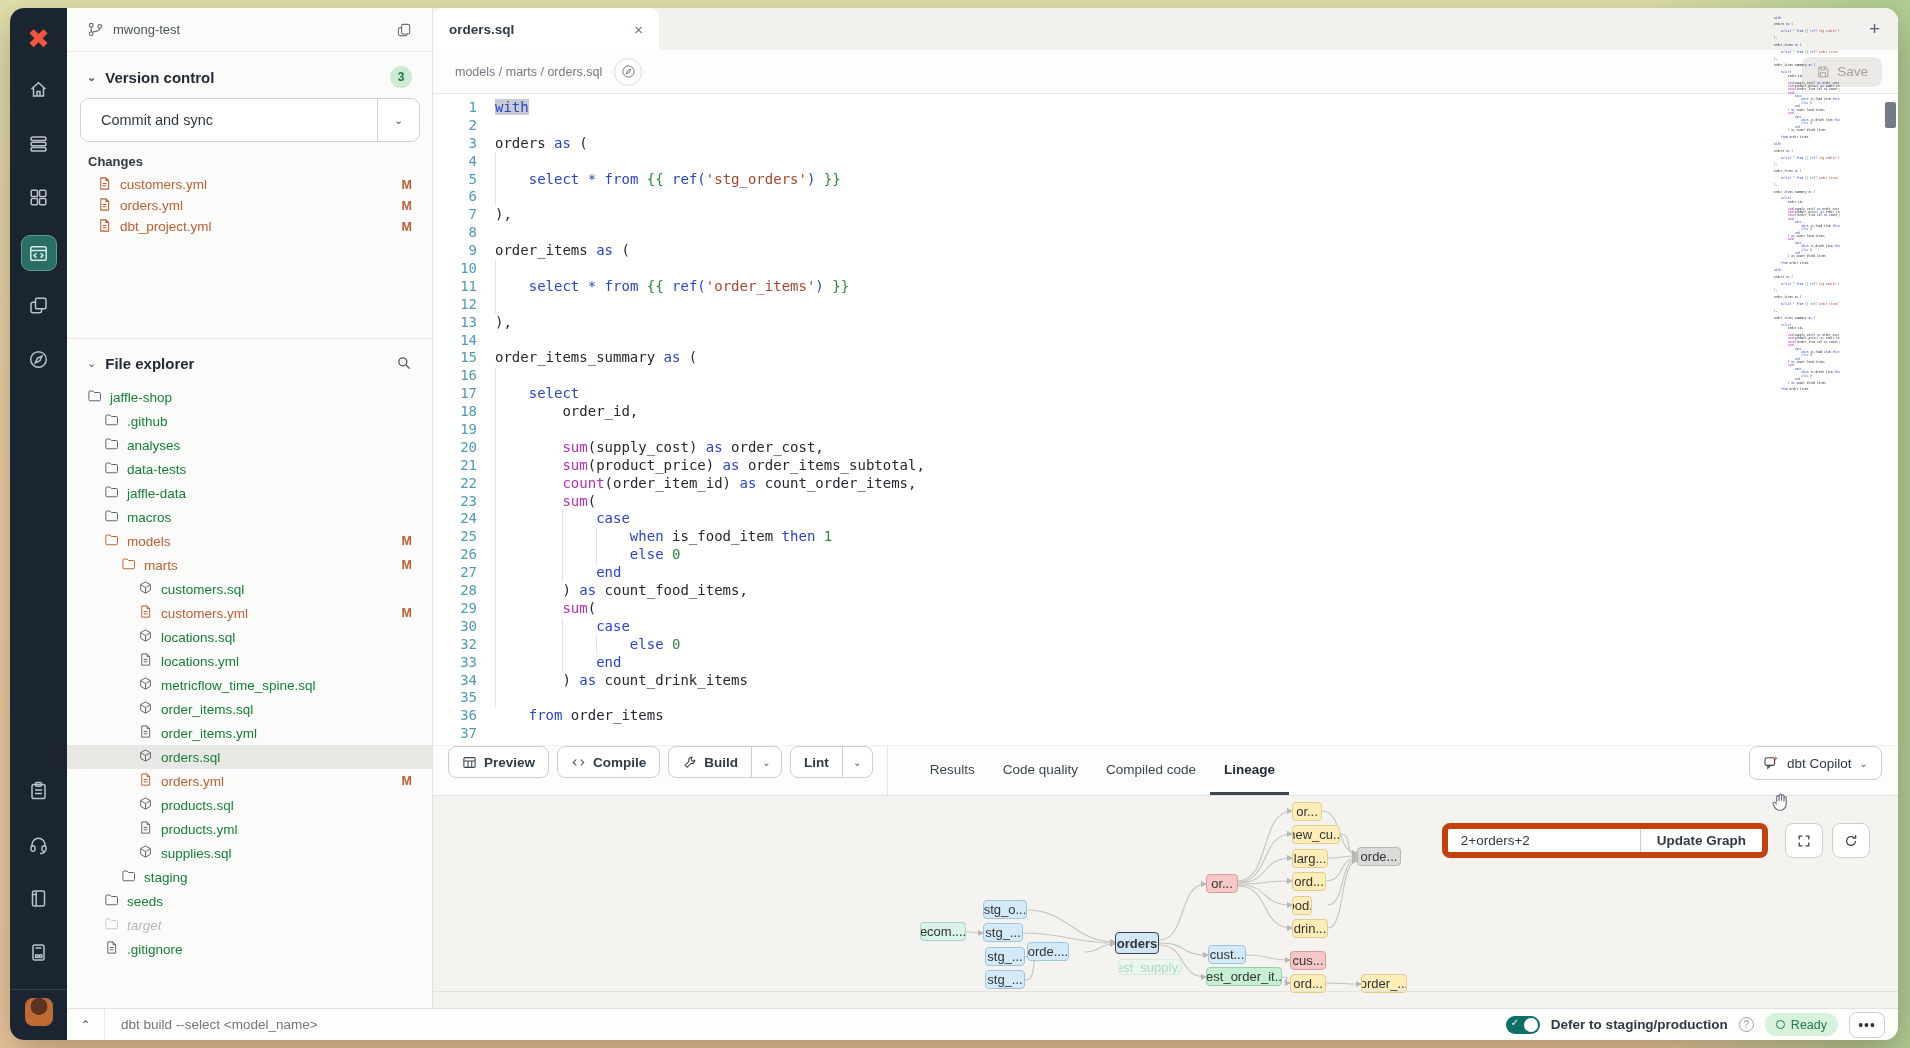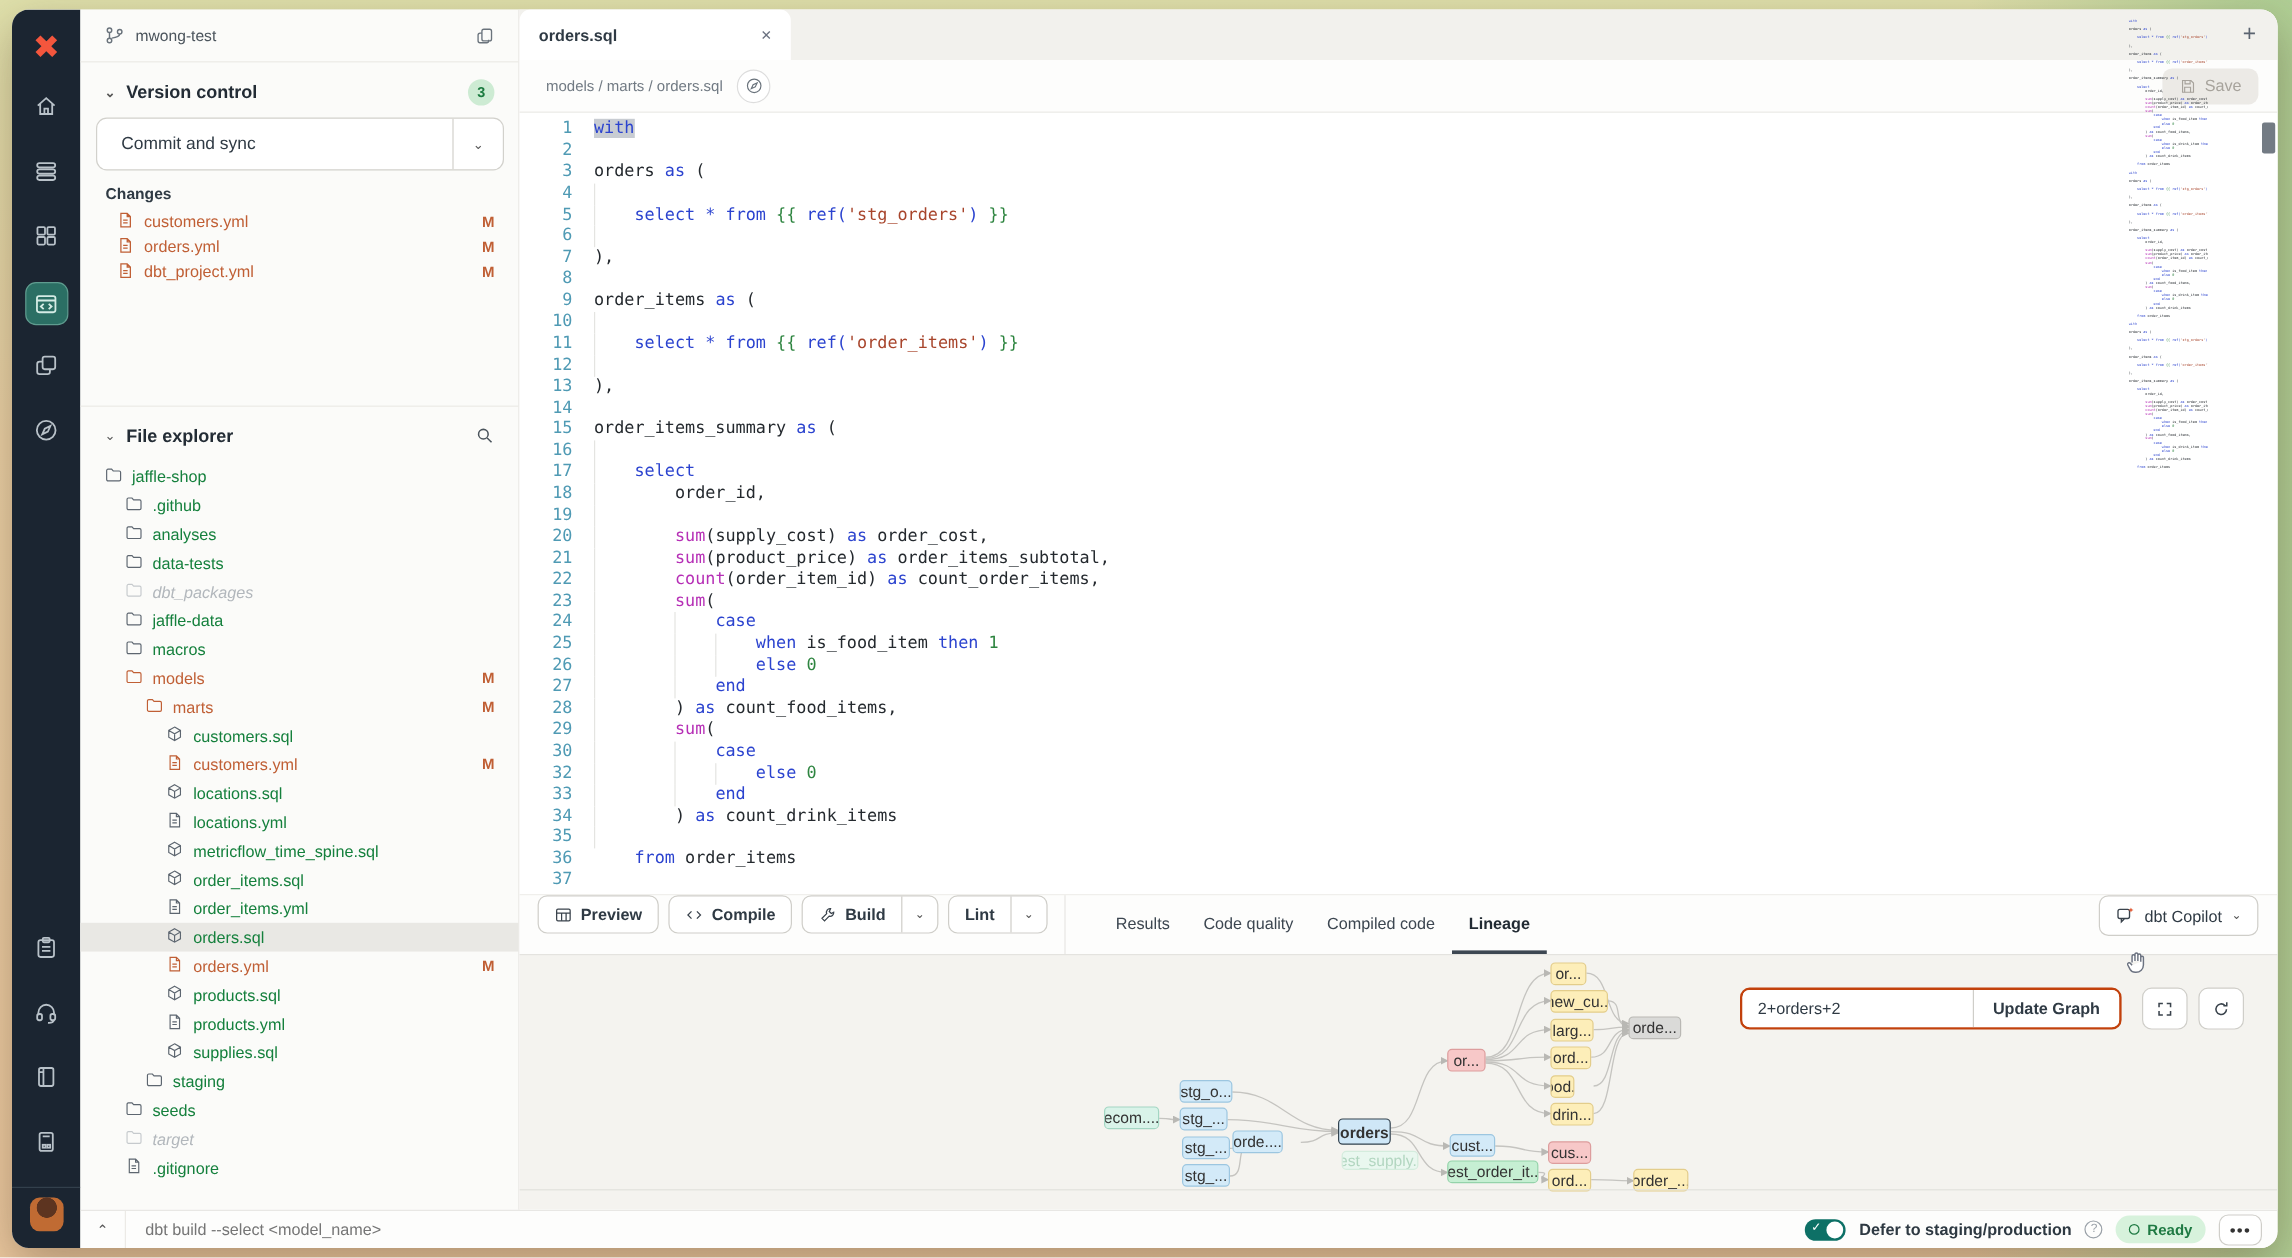--- a/index.html
+++ b/index.html
@@ -98,37 +98,37 @@
   .gnode{ position:absolute; height:19px; border-radius:4px; font-size:13px; color:#333; display:flex; align-items:center; justify-content:center; overflow:hidden; white-space:nowrap; padding:0 3px; }
   .gnode.blue{ background:#d3eaf8; border:1px solid #9cc6e0; }
   .gnode.mint{ background:#d9f3e9; border:1px solid #a3d6c3; }
   .gnode.yellow{ background:#fdeeb9; border:1px solid #e3cd8b; }
   .gnode.pink{ background:#f7c8c8; border:1px solid #dd9d9d; }
   .gnode.green{ background:#c6efd3; border:1px solid #94d3aa; }
   .gnode.gray{ background:#dadad8; border:1px solid #b9b8b4; }
   .gnode.selected{ background:#cfe7f7; border:1.5px solid #33424e; height:22px; font-weight:bold; }
   .gnode.ghost{ background:#e9f7ef; border:1px solid #d4ecdd; color:#b2d6c0; height:16px; }
   .gctrl{ position:absolute; top:27px; display:flex; }
-  .gsel{ display:flex; height:35px; background:#fff; border:2px solid #c2410c; border-radius:8px; overflow:hidden; }
+  .gsel{ display:flex; height:35px; background:#fff; border:6px solid #c2410c; border-radius:8px; overflow:hidden; }
   .gsel input{ width:192px; border:none; outline:none; padding:0 13px; font-size:13.5px; color:#2f3a44; font-family:"Liberation Sans",sans-serif; background:#fff; }
   .gsel .upd{ border-left:1px solid #cfcec9; padding:0 16px; display:flex; align-items:center; font-size:13.5px; font-weight:bold; color:#2f3a44; background:#fff; }
   .sqbtn{ width:38px; height:35px; background:#fff; border:1px solid #cfcec9; border-radius:8px; display:flex; align-items:center; justify-content:center; }
   .sqbtn svg{ stroke:#3a434c; fill:none; stroke-width:1.6; }
   .hand{ position:absolute; }
   
   .bottom-bar{ height:32px; border-top:1px solid #e3e2de; background:#fdfdfc; display:flex; align-items:center; flex-shrink:0; }
   .bb-chev{ width:38px; height:100%; border-right:1px solid #eceae6; display:flex; align-items:center; justify-content:center; color:#555; font-size:12px; }
   .bb-cmd{ margin-left:16px; font-size:13.5px; color:#8d939a; border:none; outline:none; background:transparent; width:500px; font-family:"Liberation Sans",sans-serif; }
   .bb-right{ margin-left:auto; display:flex; align-items:center; gap:11px; margin-right:13px; }
   .toggle{ width:34px; height:18px; border-radius:9px; background:#0d7066; position:relative; }
   .toggle .knob{ position:absolute; right:2px; top:2px; width:14px; height:14px; border-radius:50%; background:#fff; }
   .toggle .chk{ position:absolute; left:5px; top:1.5px; color:#fff; font-size:10px; }
   .defer-lbl{ font-size:13.5px; font-weight:bold; color:#2e3942; }
   .help-ic{ width:15px; height:15px; border-radius:50%; border:1px solid #9aa1a8; color:#9aa1a8; font-size:10px; display:flex; align-items:center; justify-content:center; }
-  .ready-pill{ height:23px; border-radius:12px; background:#d7f2dc; color:#1f7a43; font-size:12.5px; font-weight:bold; display:flex; align-items:center; gap:6px; padding:0 11px; }
+  .ready-pill{ height:23px; border-radius:12px; background:#d7f2dc; color:#1f7a43; font-size:12.5px; font-weight:normal; display:flex; align-items:center; gap:6px; padding:0 11px; }
   .ready-pill .dot{ width:9px; height:9px; border-radius:50%; border:1.5px solid #1f7a43; }
   .dots-btn{ width:36px; height:26px; border:1px solid #cfcec9; border-radius:8px; background:#fff; display:flex; align-items:center; justify-content:center; color:#333; font-size:14px; letter-spacing:1px; }
 </style>
 </head>
 <body>
 
 <div class="desktop">
   <div class="window">
 
     <div class="rail" id="rail">
@@ -287,26 +287,20 @@
                   <span><svg width="15" height="15" viewBox="0 0 20 20">
                       <path d="M2.5 5.5a1.5 1.5 0 0 1 1.5-1.5h4l1.8 2h6.7a1.5 1.5 0 0 1 1.5 1.5v8a1.5 1.5 0 0 1-1.5 1.5H4a1.5 1.5 0 0 1-1.5-1.5z"></path>
                     </svg></span>
                   <span>analyses</span>
                 </div>
                 <div class="tree-row   " style="padding-left:37px">
                   <span><svg width="15" height="15" viewBox="0 0 20 20">
                       <path d="M2.5 5.5a1.5 1.5 0 0 1 1.5-1.5h4l1.8 2h6.7a1.5 1.5 0 0 1 1.5 1.5v8a1.5 1.5 0 0 1-1.5 1.5H4a1.5 1.5 0 0 1-1.5-1.5z"></path>
                     </svg></span>
                   <span>data-tests</span>
-                </div>
-                <div class="tree-row  muted " style="padding-left:37px">
-                  <span><svg width="15" height="15" viewBox="0 0 20 20">
-                      <path d="M2.5 5.5a1.5 1.5 0 0 1 1.5-1.5h4l1.8 2h6.7a1.5 1.5 0 0 1 1.5 1.5v8a1.5 1.5 0 0 1-1.5 1.5H4a1.5 1.5 0 0 1-1.5-1.5z"></path>
-                    </svg></span>
-                  <span>dbt_packages</span>
                 </div>
                 <div class="tree-row   " style="padding-left:37px">
                   <span><svg width="15" height="15" viewBox="0 0 20 20">
                       <path d="M2.5 5.5a1.5 1.5 0 0 1 1.5-1.5h4l1.8 2h6.7a1.5 1.5 0 0 1 1.5 1.5v8a1.5 1.5 0 0 1-1.5 1.5H4a1.5 1.5 0 0 1-1.5-1.5z"></path>
                     </svg></span>
                   <span>jaffle-data</span>
                 </div>
                 <div class="tree-row   " style="padding-left:37px">
                   <span><svg width="15" height="15" viewBox="0 0 20 20">
                       <path d="M2.5 5.5a1.5 1.5 0 0 1 1.5-1.5h4l1.8 2h6.7a1.5 1.5 0 0 1 1.5 1.5v8a1.5 1.5 0 0 1-1.5 1.5H4a1.5 1.5 0 0 1-1.5-1.5z"></path>

